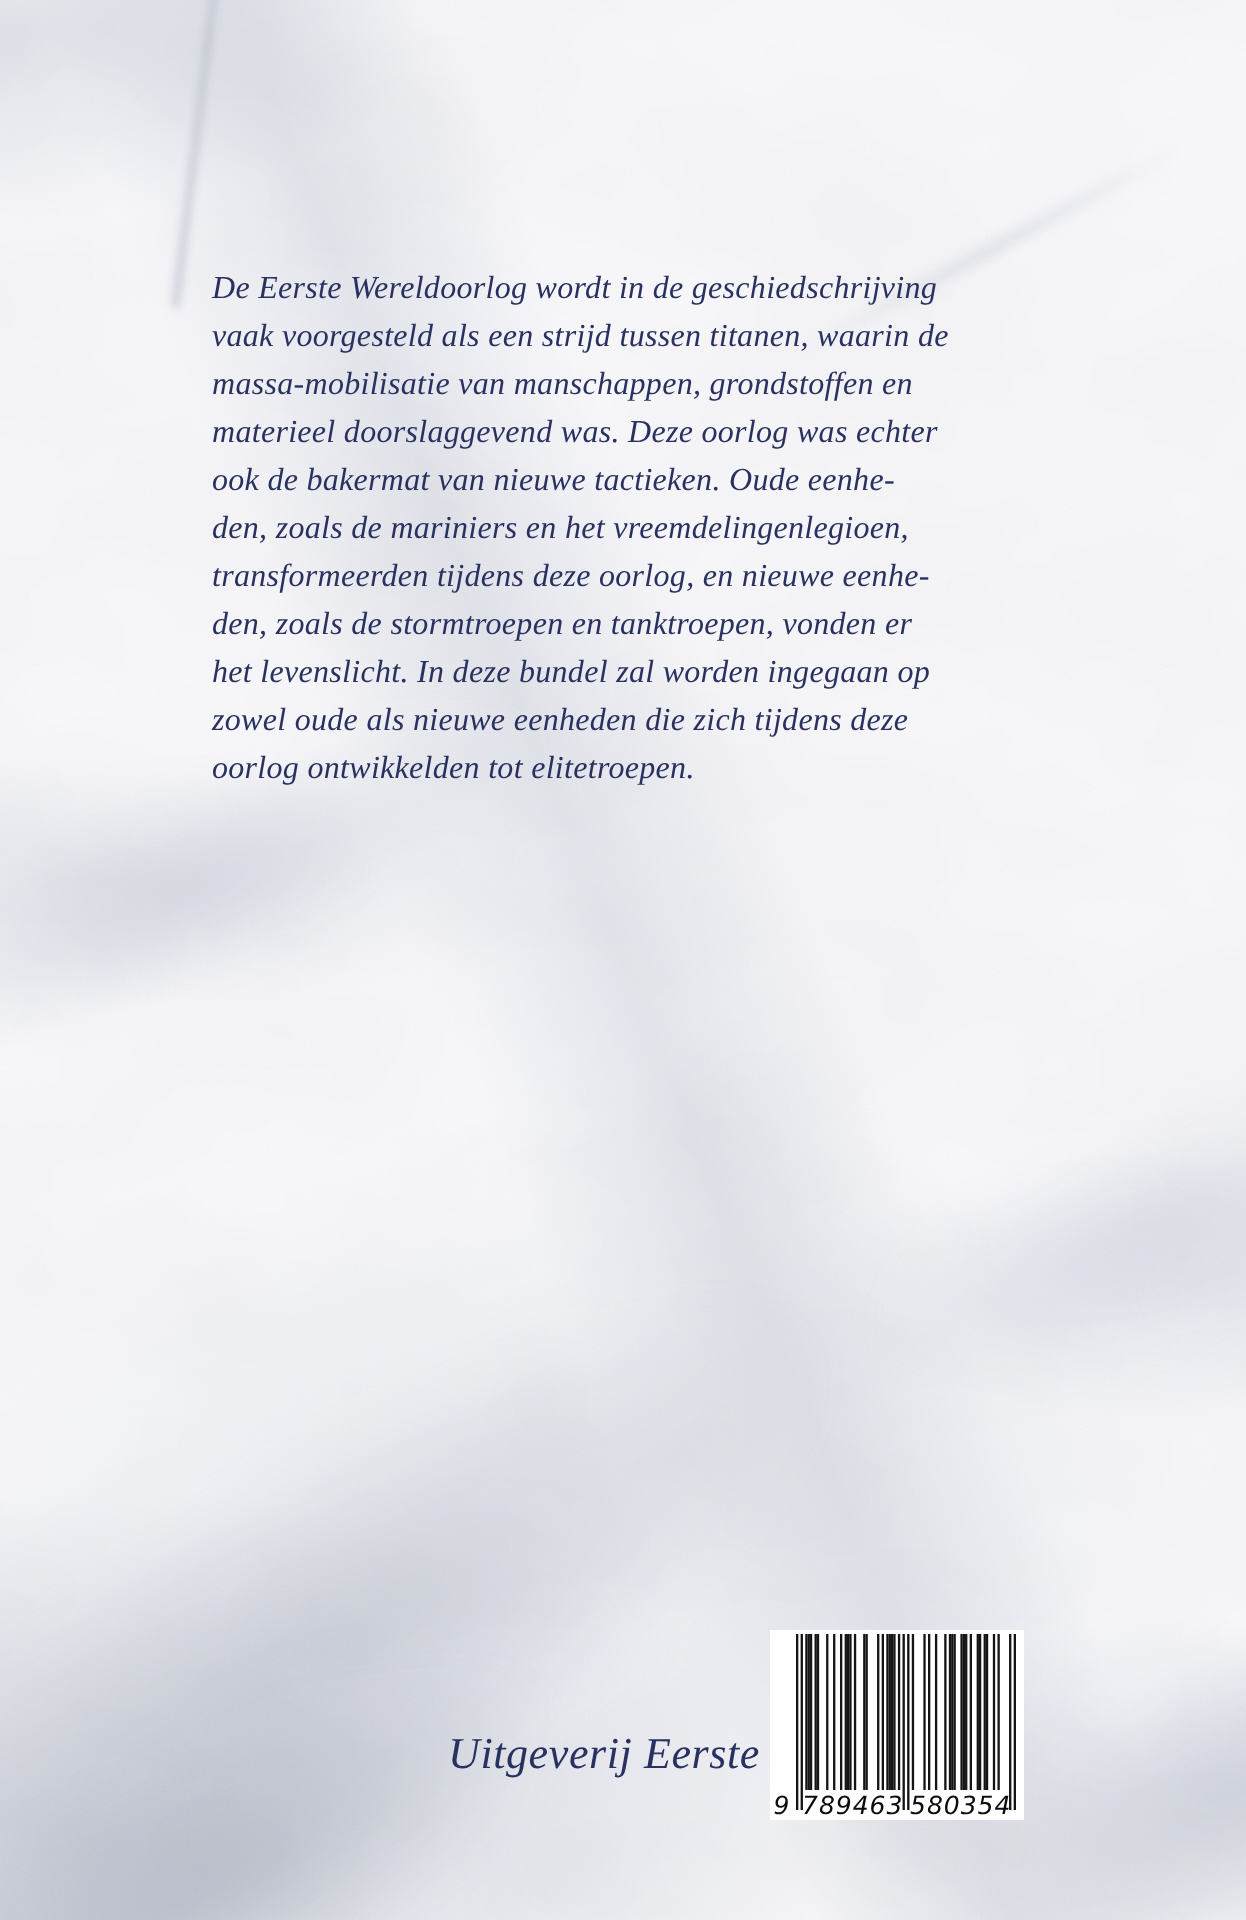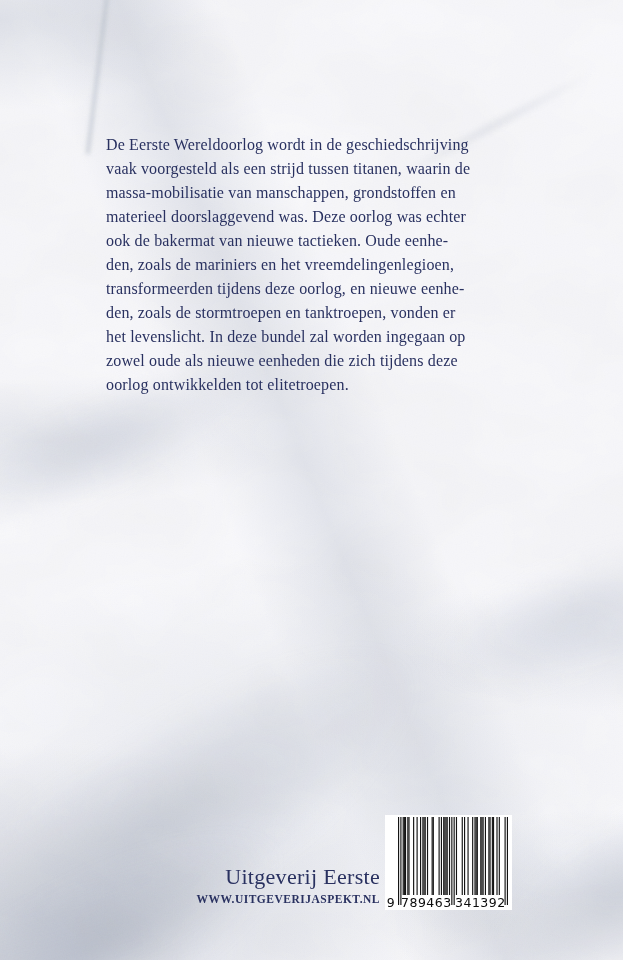--- a/index.html
+++ b/index.html
@@ -8,21 +8,21 @@
     --bar-color:#141414;
   }
   html,body{margin:0;padding:0;}
   body{
     width:623px;height:960px;
     background:var(--page-bg);
     font-family:"Liberation Serif", serif;
     position:relative;
     overflow:hidden;
   }
-  .cover{position:absolute;inset:0;width:623px;height:960px;overflow:hidden;}
+  .cover{position:absolute;inset:0;width:623px;height:960px;overflow:hidden;font-style:italic;}
 
   
   .marble-base{
     position:absolute;inset:0;
     background:
       radial-gradient(ellipse 300px 130px at 0% 2%,   rgba(206,211,220,.50), rgba(206,211,220,0) 70%),
       radial-gradient(ellipse 320px 90px  at 8% 46%,  rgba(208,213,222,.42), rgba(208,213,222,0) 70%),
       radial-gradient(ellipse 560px 260px at 6% 96%,  rgba(186,192,204,.55), rgba(186,192,204,0) 68%),
       radial-gradient(ellipse 300px 120px at 98% 93%, rgba(198,204,214,.45), rgba(198,204,214,0) 70%),
       radial-gradient(ellipse 320px 100px at 100% 67%,rgba(205,210,220,.40), rgba(205,210,220,0) 70%),
@@ -143,21 +143,20 @@
 ook de bakermat van nieuwe tactieken. Oude eenhe-
 den, zoals de mariniers en het vreemdelingenlegioen,
 transformeerden tijdens deze oorlog, en nieuwe eenhe-
 den, zoals de stormtroepen en tanktroepen, vonden er
 het levenslicht. In deze bundel zal worden ingegaan op
 zowel oude als nieuwe eenheden die zich tijdens deze
 oorlog ontwikkelden tot elitetroepen.</div>
 
   <div class="publisher">
     <div class="publisher-name">Uitgeverij Eerste</div>
-    <div class="publisher-url">WWW.UITGEVERIJASPEKT.NL</div>
   </div>
 
   <div class="barcode">
     <svg viewBox="0 0 95 88" preserveAspectRatio="none" aria-hidden="true">
         <rect x="0" y="0" width="1" height="88"></rect>
         <rect x="2" y="0" width="1" height="88"></rect>
         <rect x="4" y="0" width="1" height="78"></rect>
         <rect x="5" y="0" width="1" height="78"></rect>
         <rect x="6" y="0" width="1" height="78"></rect>
         <rect x="8" y="0" width="1" height="78"></rect>
@@ -196,16 +195,16 @@
         <rect x="79" y="0" width="1" height="78"></rect>
         <rect x="81" y="0" width="1" height="78"></rect>
         <rect x="82" y="0" width="1" height="78"></rect>
         <rect x="85" y="0" width="1" height="78"></rect>
         <rect x="87" y="0" width="1" height="78"></rect>
         <rect x="92" y="0" width="1" height="88"></rect>
         <rect x="94" y="0" width="1" height="88"></rect>
       </svg>
     <div class="digit digit-first">9</div>
     <div class="digit digit-g1">789463</div>
-    <div class="digit digit-g2">341392</div>
+    <div class="digit digit-g2">580354</div>
   </div>
 
 </div>
 
 </body></html>

